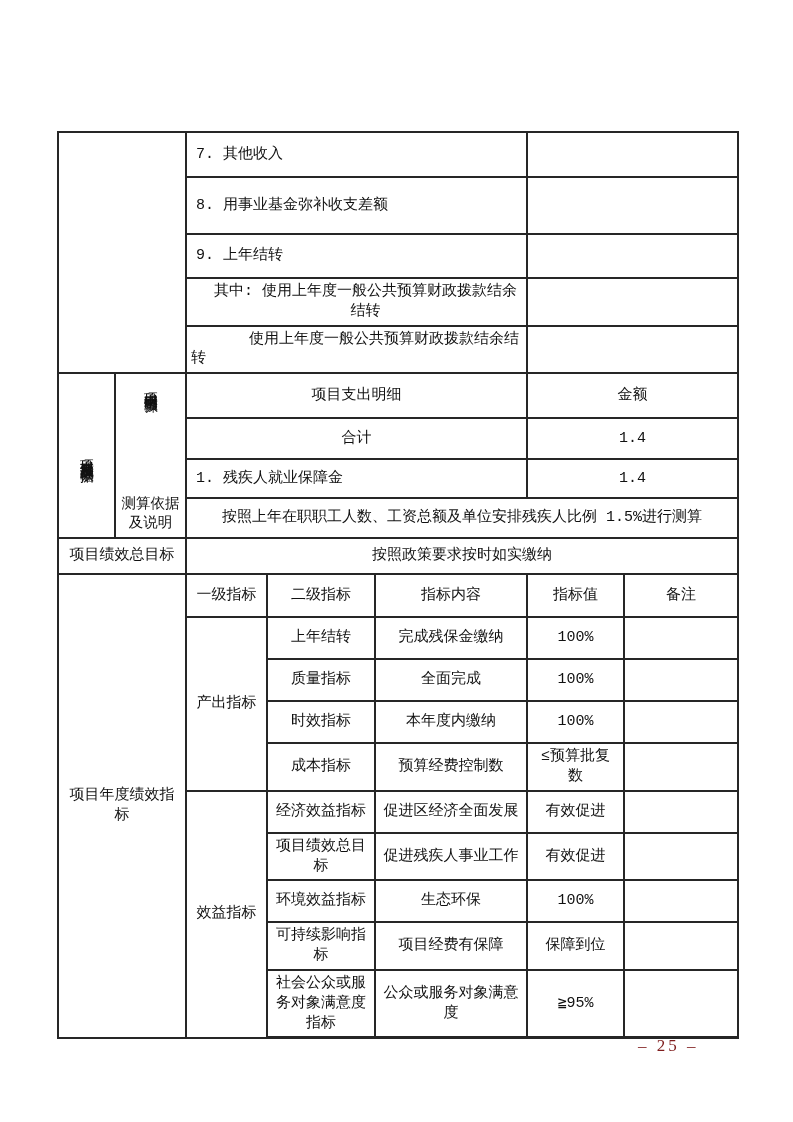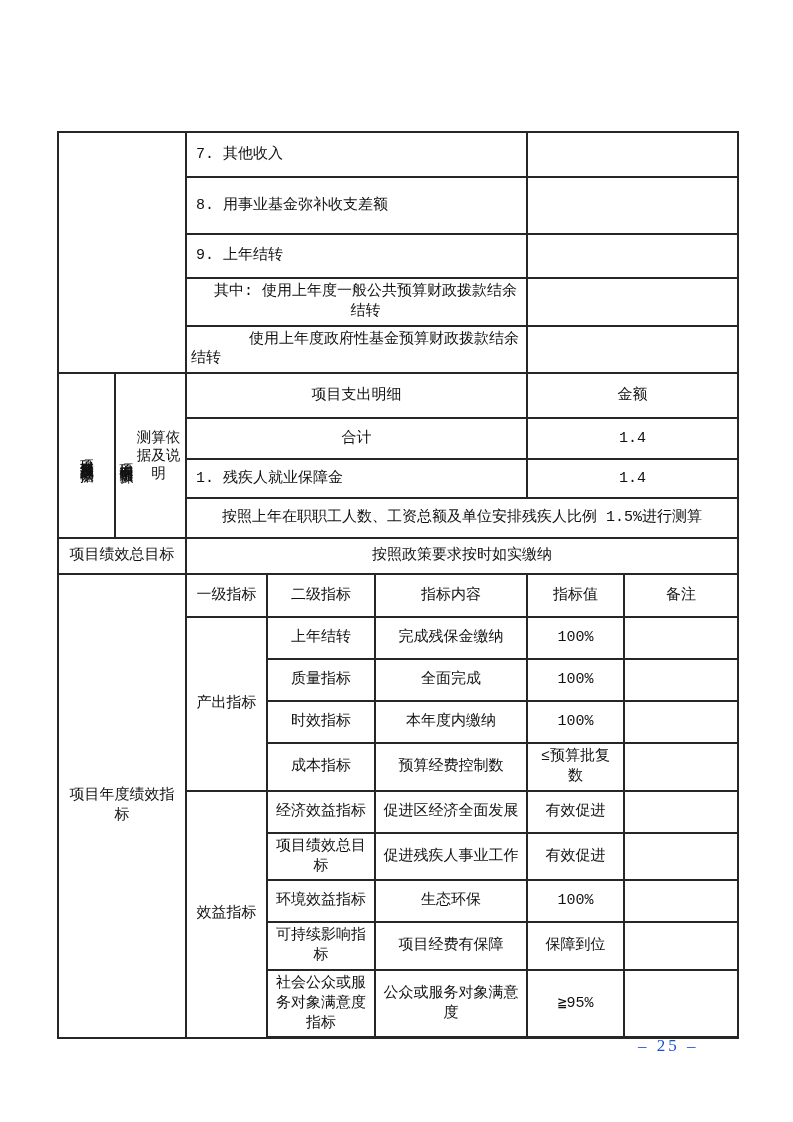--- a/index.html
+++ b/index.html
@@ -52,39 +52,39 @@
     display: inline-block;
     writing-mode: vertical-lr;
     text-orientation: upright;
     letter-spacing: 1px;
     font-size: 14px;
     line-height: 1.15;
   }
   .combo-cell { padding: 0; }
   .combo-inner {
     display: flex;
-    flex-direction: row;
+    flex-direction: column;
     align-items: center;
     justify-content: space-between;
     height: 160px;
     padding: 5px 2px 4px 2px;
     box-sizing: border-box;
   }
   .basis-label {
     font-size: 14.5px;
     line-height: 1.25;
     text-align: center;
   }
   .pageno {
     position: absolute;
     left: 638px;
     top: 1036px;
     font-size: 17px;
     letter-spacing: 3px;
-    color: #1d4ed8;
+    color: #7f1d1d;
   }
 </style>
 </head>
 <body>
 
 <div class="page">
   <div class="table-stack">
 
     <table class="first">
       <colgroup>
@@ -104,21 +104,21 @@
       </tr>
       <tr style="height:44px">
         <td class="cell-left">9. 上年结转</td>
         <td></td>
       </tr>
       <tr style="height:44px">
         <td class="cell-qizhong">其中: 使用上年度一般公共预算财政拨款结余结转</td>
         <td></td>
       </tr>
       <tr style="height:41px">
-        <td class="cell-wrapindent">使用上年度政府性基金预算财政拨款结余结转</td>
+        <td class="cell-wrapindent">使用上年度一般公共预算财政拨款结余结转</td>
         <td></td>
       </tr>
     </tbody>
       </table>
 
     <table>
       <colgroup>
           <col style="width:57px">
           <col style="width:71px">
           <col style="width:341px">

